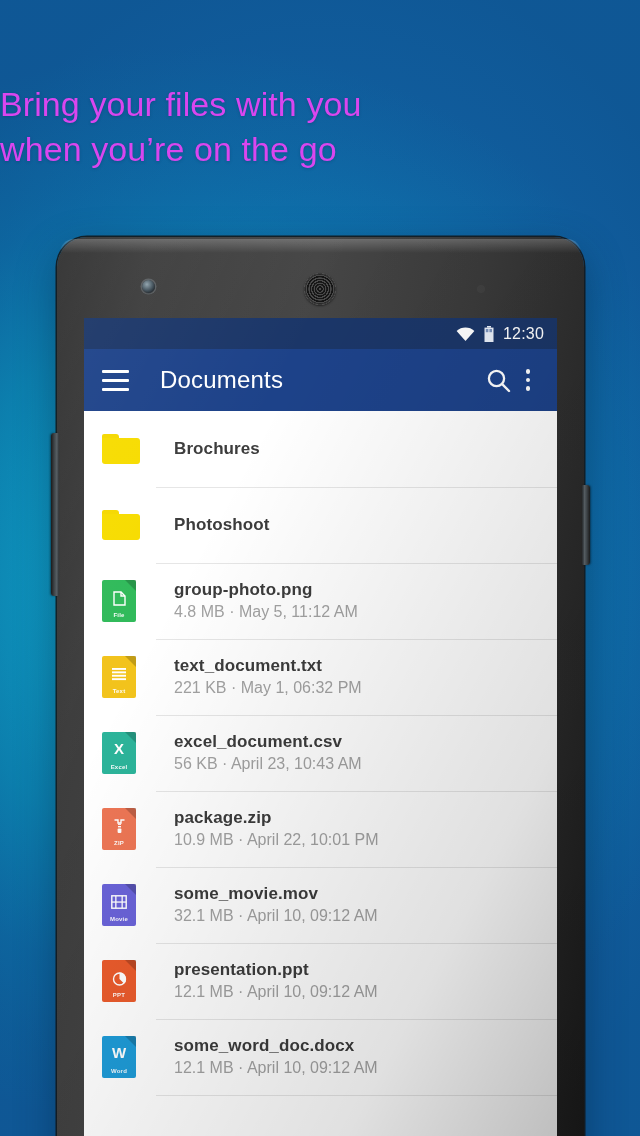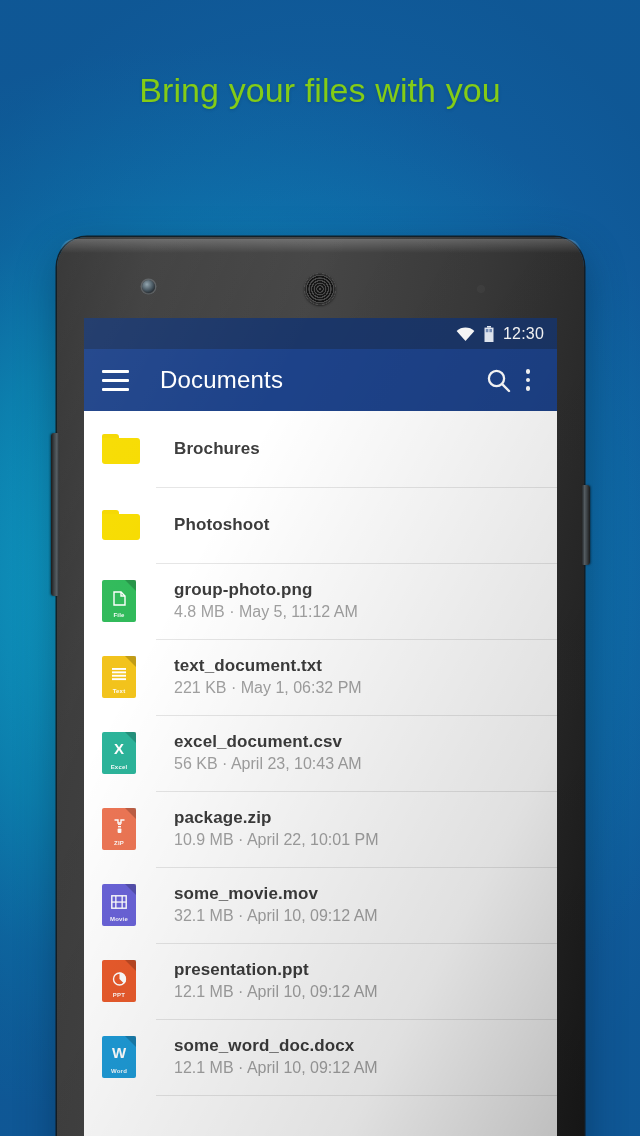--- a/index.html
+++ b/index.html
@@ -25,25 +25,24 @@
   }
   .bg-vignette {
     position: absolute;
     inset: 0;
     background: radial-gradient(ellipse 70% 55% at 50% 50%, rgba(0,0,0,0) 40%, rgba(8,60,110,0.30) 100%);
   }
 
   
   .headline {
     position: absolute;
-    top: 68px;
+    top: 82px;
     left: 0;
     width: 640px;
-    text-align: center;
-    color: #84cc16;
+    color: #d946ef;
     font-size: 34px;
     font-weight: 400;
     line-height: 45px;
     letter-spacing: 0.1px;
     text-shadow: 0 1px 3px rgba(0,40,70,0.25);
   }
   .headline .l2 { display: block; }
 
   
   .phone {
@@ -319,20 +318,21 @@
 </style>
 </head>
 <body>
 
 <div class="stage">
   <div class="bg"></div>
   <div class="bg-vignette"></div>
 
   <div class="headline">
     <span>Bring your files with you</span>
+    <span class="l2">when you’re on the go</span>
   </div>
 
   <div class="phone">
     <div class="phone-glossline"></div>
     <div class="camera"></div>
     <div class="earpiece"></div>
     <div class="sensor"></div>
     <div class="vol-rocker"></div>
     <div class="pwr-button"></div>
 

